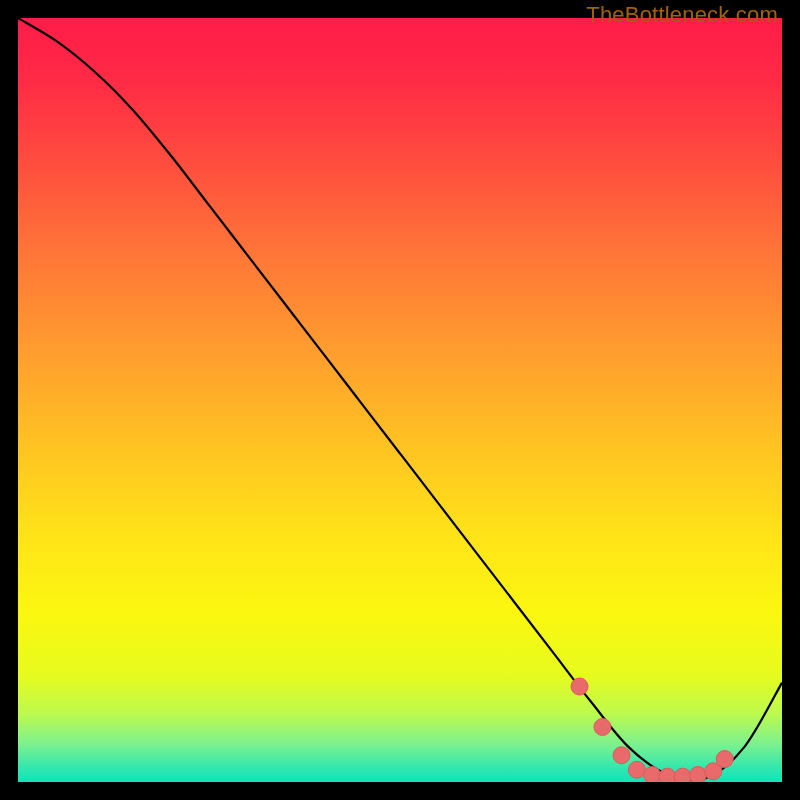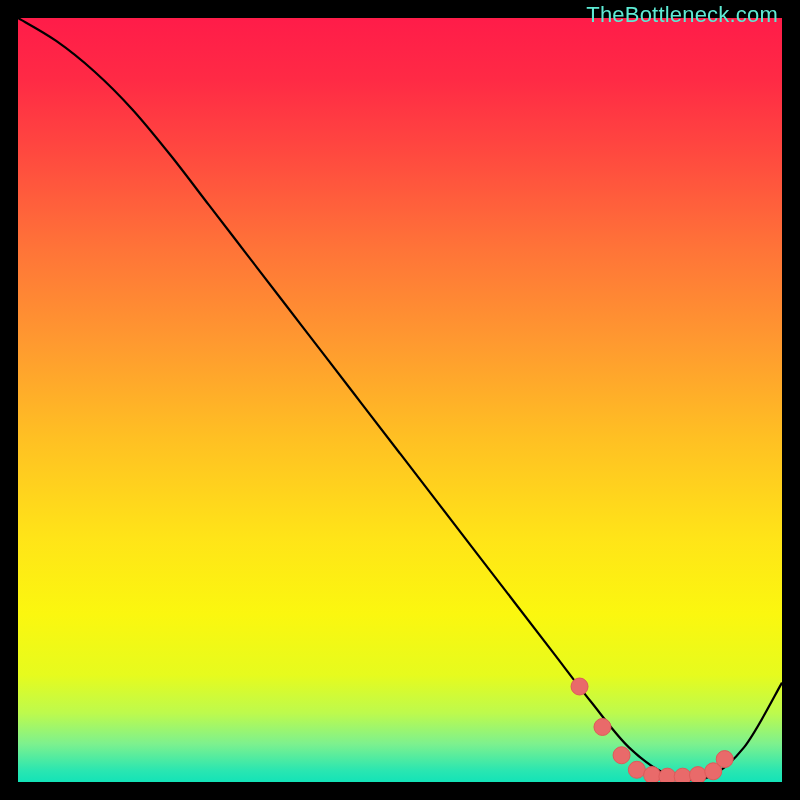--- a/index.html
+++ b/index.html
@@ -18,21 +18,21 @@
     width: 764px;
     height: 764px;
     background: #000;
   }
   .watermark {
     position: absolute;
     top: 2px;
     right: 22px;
     font-size: 22px;
     font-weight: 500;
-    color: #5eead4;
+    color: #a16207;
     letter-spacing: 0.2px;
   }
   svg {
     display: block;
   }
 </style>
 </head>
 <body>
 
 <div class="plot-container">

